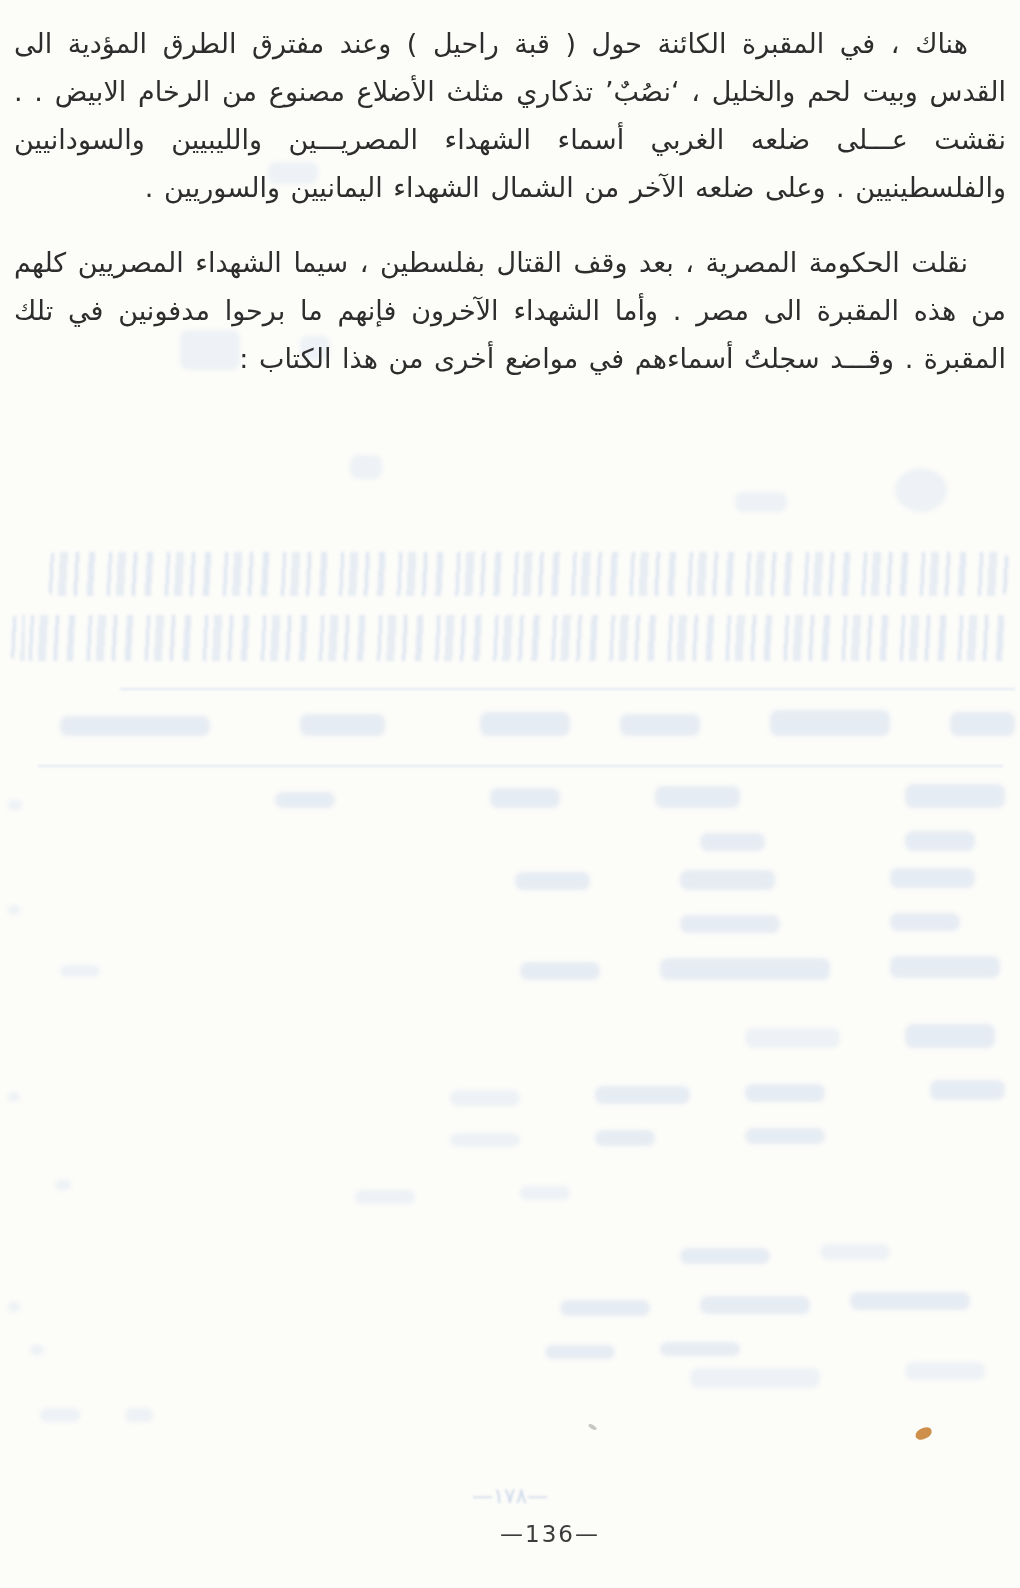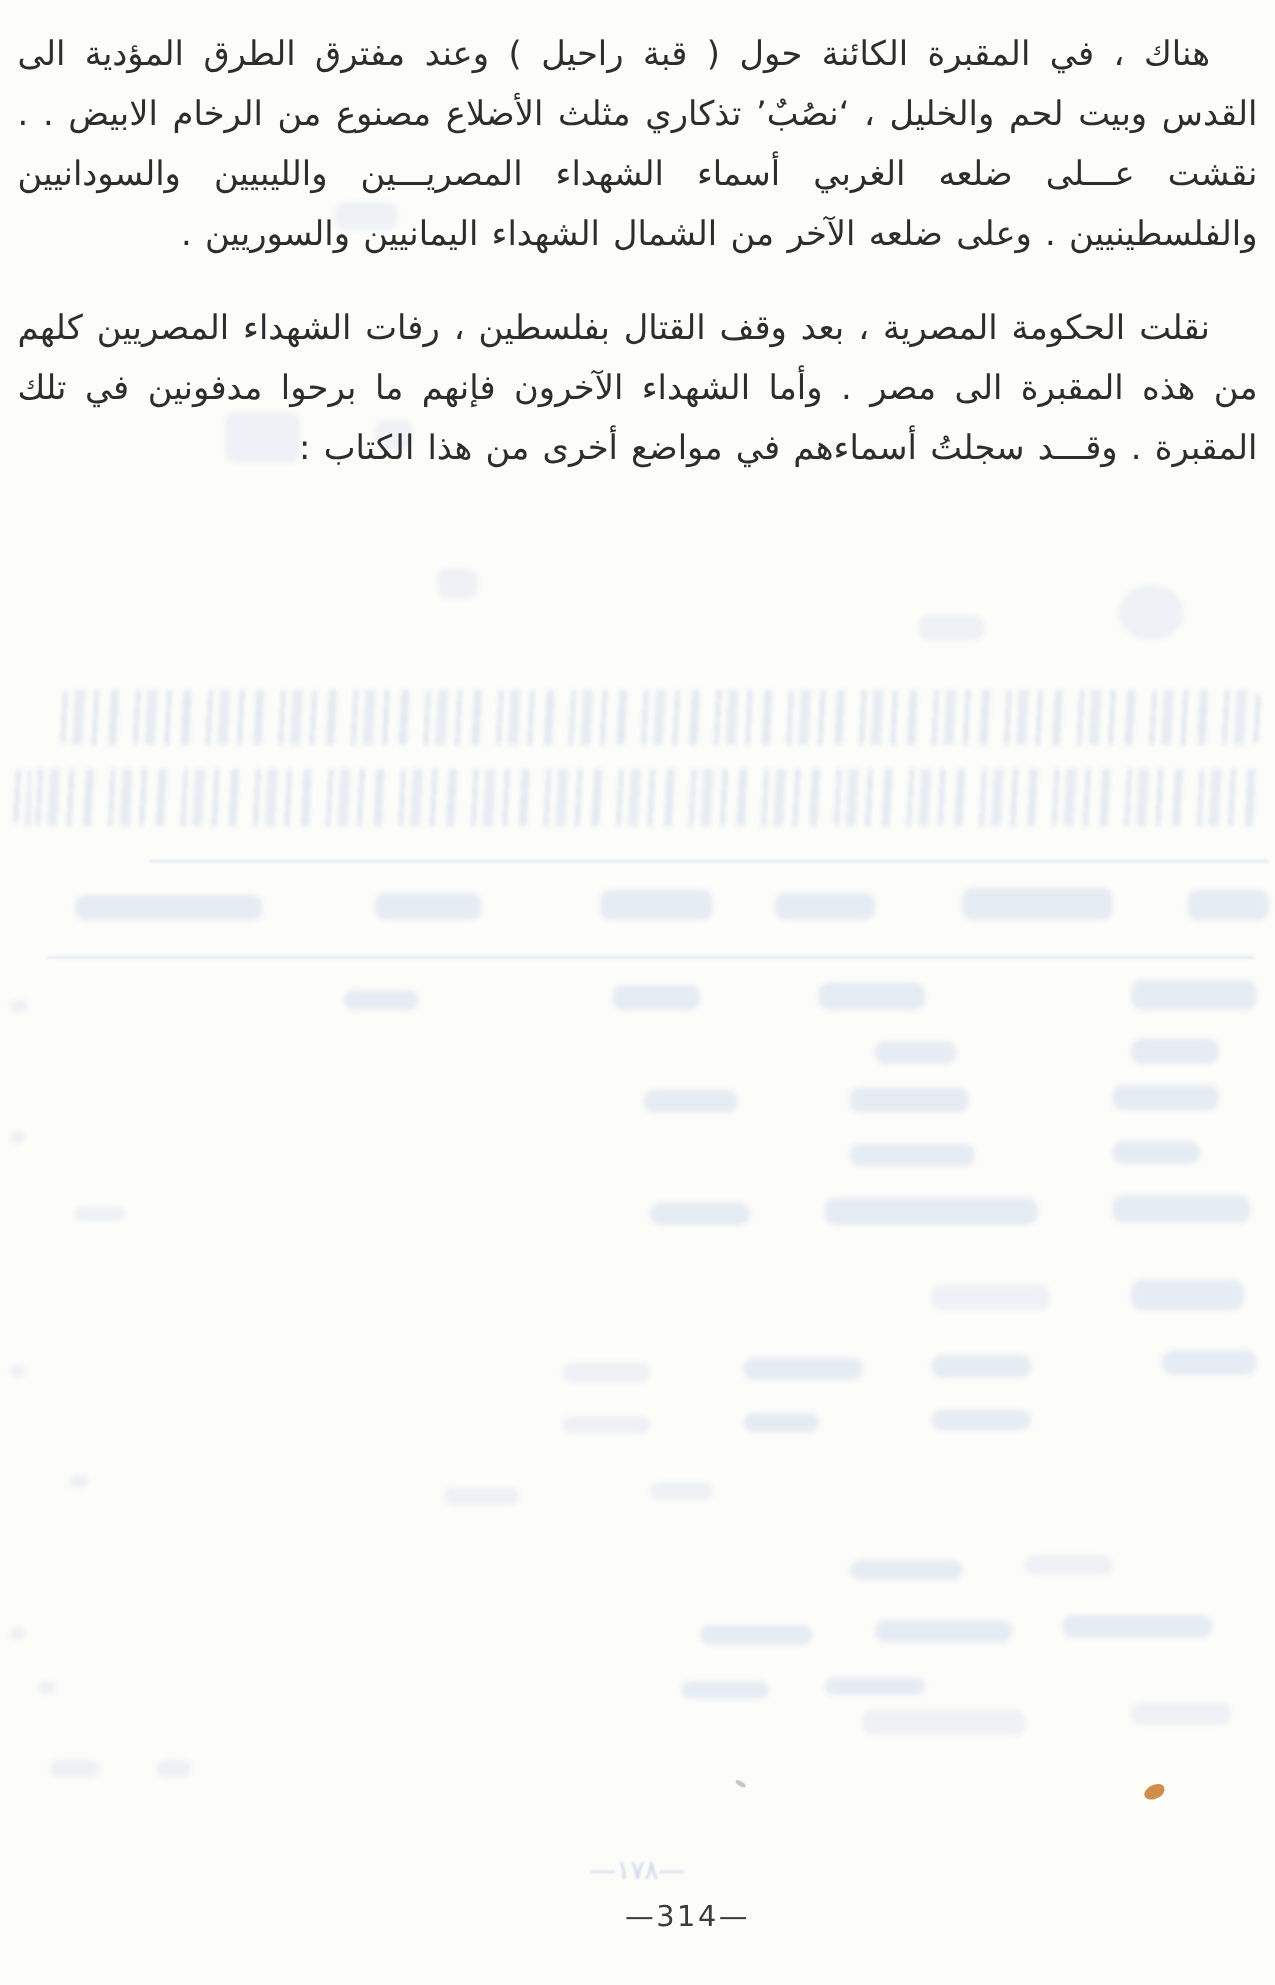--- a/index.html
+++ b/index.html
@@ -173,18 +173,18 @@
     <div class="bt s2" style="left:735px;top:492px;width:52px;height:20px;"></div>
 
     <div class="ghost-number">—١٧٨—</div>
 
     <div class="ink-speck"></div>
     <div class="gray-dot"></div>
   </div>
 
   <div class="text-block" dir="rtl" lang="ar">
     <p>هناك ، في المقبرة الكائنة حول ( قبة راحيل ) وعند مفترق الطرق المؤدية الى القدس وبيت لحم والخليل ، ‘نصُبٌ’ تذكاري مثلث الأضلاع مصنوع من الرخام الابيض . . نقشت عـــلى ضلعه الغربي أسماء الشهداء المصريـــين والليبيين والسودانيين والفلسطينيين . وعلى ضلعه الآخر من الشمال الشهداء اليمانيين والسوريين .</p>
-    <p>نقلت الحكومة المصرية ، بعد وقف القتال بفلسطين ، رفات الشهداء المصريين كلهم من هذه المقبرة الى مصر . وأما الشهداء الآخرون فإنهم ما برحوا مدفونين في تلك المقبرة . وقـــد سجلتُ أسماءهم في مواضع أخرى من هذا الكتاب :</p>
+    <p>نقلت الحكومة المصرية ، بعد وقف القتال بفلسطين ، سيما الشهداء المصريين كلهم من هذه المقبرة الى مصر . وأما الشهداء الآخرون فإنهم ما برحوا مدفونين في تلك المقبرة . وقـــد سجلتُ أسماءهم في مواضع أخرى من هذا الكتاب :</p>
   </div>
 
-  <div class="page-number">—314—</div>
+  <div class="page-number">—136—</div>
 
 </div>
 
 </body></html>

